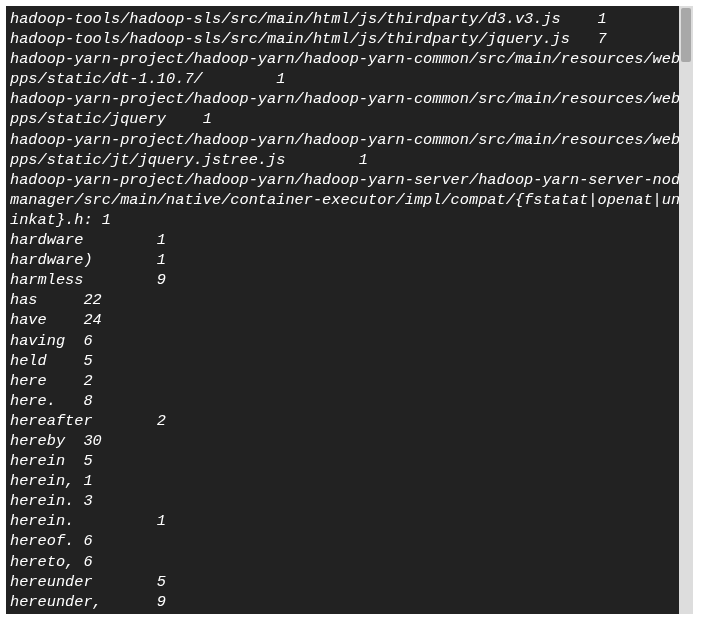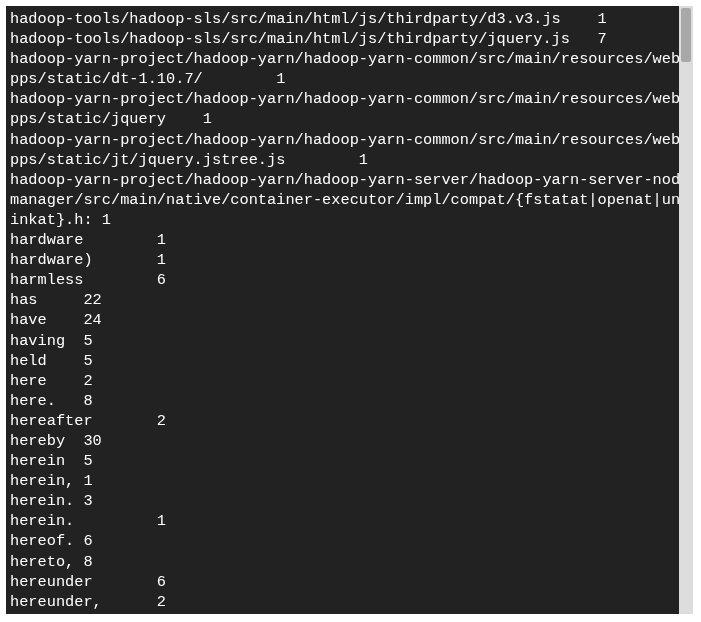--- a/index.html
+++ b/index.html
@@ -16,52 +16,52 @@
   }
   .content { white-space: pre-wrap; word-break: break-all; }
   .scrollbar-track {
     position: absolute; top: 0; right: 0; width: 14px; height: 100%;
     background: #dddddd;
   }
   .scrollbar-thumb {
     position: absolute; top: 2px; left: 2px; width: 10px; height: 54px;
     background: #a8a8a8; border-radius: 2px;
   }
-  .row { display: inline; }
+  .row { display: inline; font-style: italic; }
 </style>
 </head>
 <body>
 
 <div class="frame">
   <div class="terminal">
     <div class="content"><span class="row">hadoop-tools/hadoop-sls/src/main/html/js/thirdparty/d3.v3.js    1</span>
 <span class="row">hadoop-tools/hadoop-sls/src/main/html/js/thirdparty/jquery.js   7</span>
 <span class="row">hadoop-yarn-project/hadoop-yarn/hadoop-yarn-common/src/main/resources/webapps/static/dt-1.10.7/        1</span>
 <span class="row">hadoop-yarn-project/hadoop-yarn/hadoop-yarn-common/src/main/resources/webapps/static/jquery    1</span>
 <span class="row">hadoop-yarn-project/hadoop-yarn/hadoop-yarn-common/src/main/resources/webapps/static/jt/jquery.jstree.js        1</span>
 <span class="row">hadoop-yarn-project/hadoop-yarn/hadoop-yarn-server/hadoop-yarn-server-nodemanager/src/main/native/container-executor/impl/compat/{fstatat|openat|unlinkat}.h: 1</span>
 <span class="row">hardware        1</span>
 <span class="row">hardware)       1</span>
-<span class="row">harmless        6</span>
+<span class="row">harmless        9</span>
 <span class="row">has     22</span>
 <span class="row">have    24</span>
-<span class="row">having  5</span>
+<span class="row">having  6</span>
 <span class="row">held    5</span>
 <span class="row">here    2</span>
 <span class="row">here.   8</span>
 <span class="row">hereafter       2</span>
 <span class="row">hereby  30</span>
 <span class="row">herein  5</span>
 <span class="row">herein, 1</span>
 <span class="row">herein. 3</span>
 <span class="row">herein.         1</span>
 <span class="row">hereof. 6</span>
-<span class="row">hereto, 8</span>
-<span class="row">hereunder       6</span>
-<span class="row">hereunder,      2</span>
+<span class="row">hereto, 6</span>
+<span class="row">hereunder       5</span>
+<span class="row">hereunder,      9</span>
 <span class="row">hereunder.      4</span>
 
 
 </div>
     <div class="scrollbar-track">
       <div class="scrollbar-thumb"></div>
     </div>
   </div>
 </div>
 

